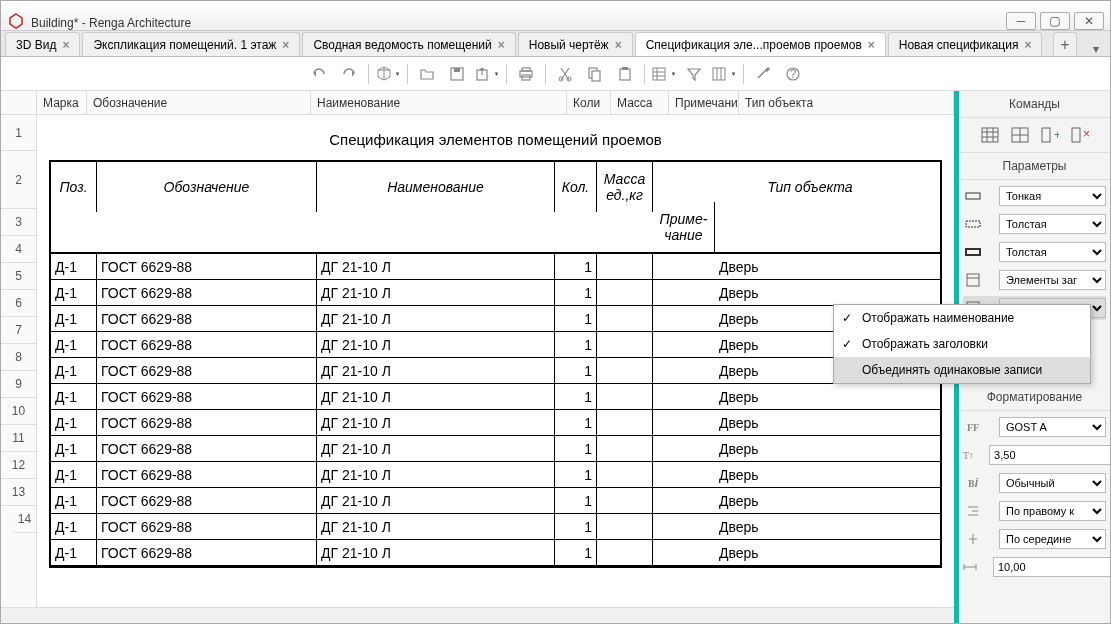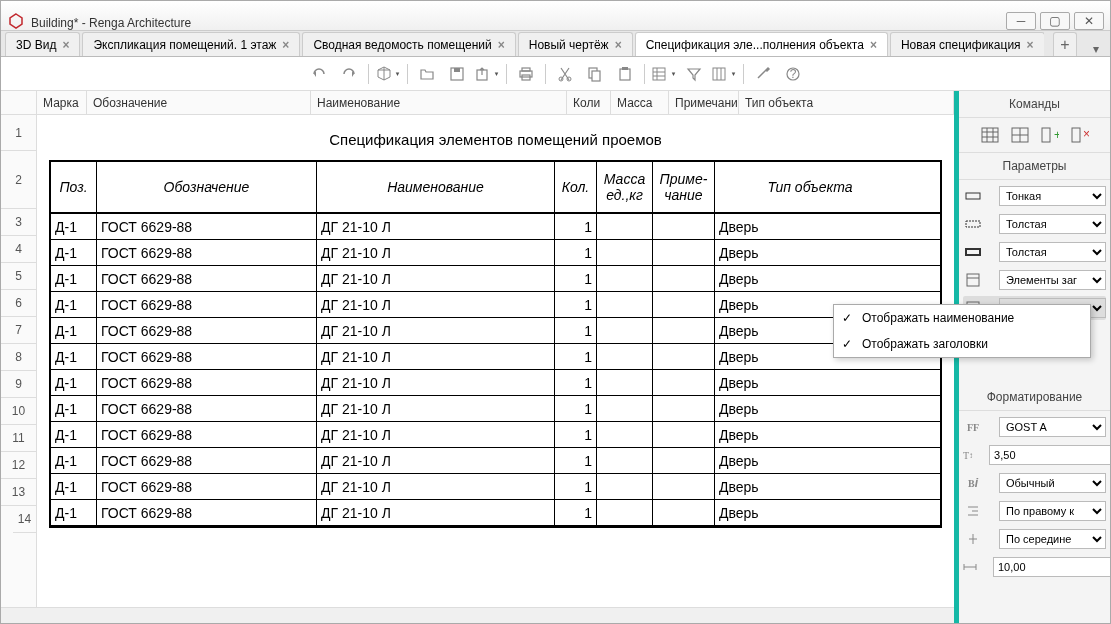--- a/index.html
+++ b/index.html
@@ -36,21 +36,21 @@
 .sc { border-right: 1px solid #000; display: flex; align-items: center; justify-content: center; padding: 0 4px; font-size: 14px; }
 .sc:last-child { border-right: none; }
 .sc.left { justify-content: flex-start; }
 .sc.right { justify-content: flex-end; }
 .spec-header-row .sc { height: 50px; text-align: center; font-style: italic; }
 .col-poz { width: 46px; }
 .col-oboz { width: 220px; }
 .col-naim { width: 238px; }
 .col-kol { width: 42px; }
 .col-massa { width: 56px; }
-.col-prim { width: 62px; }
+.col-prim { width: 62px; margin-top: 40px; }
 .col-tip { width: 190px; }
 .sidebar { width: 156px; background: #f4f4f4; border-left: 5px solid #14b8a6; display: flex; flex-direction: column; overflow: visible; position: relative; }
 .sb-section-title { text-align: center; padding: 6px 0; color: #444; border-bottom: 1px solid #ddd; }
 .sb-icons { display: flex; justify-content: center; gap: 6px; padding: 6px 0; border-bottom: 1px solid #ddd; }
 .sb-icon { width: 24px; height: 22px; display: flex; align-items: center; justify-content: center; cursor: pointer; color: #555; }
 .sb-params { padding: 4px; display: flex; flex-direction: column; gap: 4px; }
 .sb-row { display: flex; align-items: center; gap: 16px; height: 24px; }
 .sb-row.active { background: #ddd; border-radius: 2px; }
 .sb-row-icon { width: 20px; display: flex; align-items: center; justify-content: center; color: #555; font-size: 10px; }
 .sb-select { flex: 1; height: 20px; border: 1px solid #bbb; background: #fff; font-size: 11px; padding: 0 2px; }
@@ -92,21 +92,21 @@
         </div>
         <div class="tab">
           <span>Сводная ведомость помещений</span>
           <span class="tab-close">×</span>
         </div>
         <div class="tab">
           <span>Новый чертёж</span>
           <span class="tab-close">×</span>
         </div>
         <div class="tab active">
-          <span>Спецификация эле...полнения объекта</span>
+          <span>Спецификация эле...проемов проемов</span>
           <span class="tab-close">×</span>
         </div>
         <div class="tab">
           <span>Новая спецификация</span>
           <span class="tab-close">×</span>
         </div>
       </div>
     <div class="tab tab-add">+</div>
     <div class="tab-overflow">▾</div>
   </div>
@@ -503,14 +503,17 @@
 
   <div class="dropdown-menu">
     <div class="dd-item">
         <span class="dd-check">✓</span>
         <span>Отображать наименование</span>
       </div>
     <div class="dd-item">
         <span class="dd-check">✓</span>
         <span>Отображать заголовки</span>
       </div>
+    <div class="dd-item highlight">
+        <span>Объединять одинаковые записи</span>
+      </div>
   </div>
 </div>
 
 </body></html>

